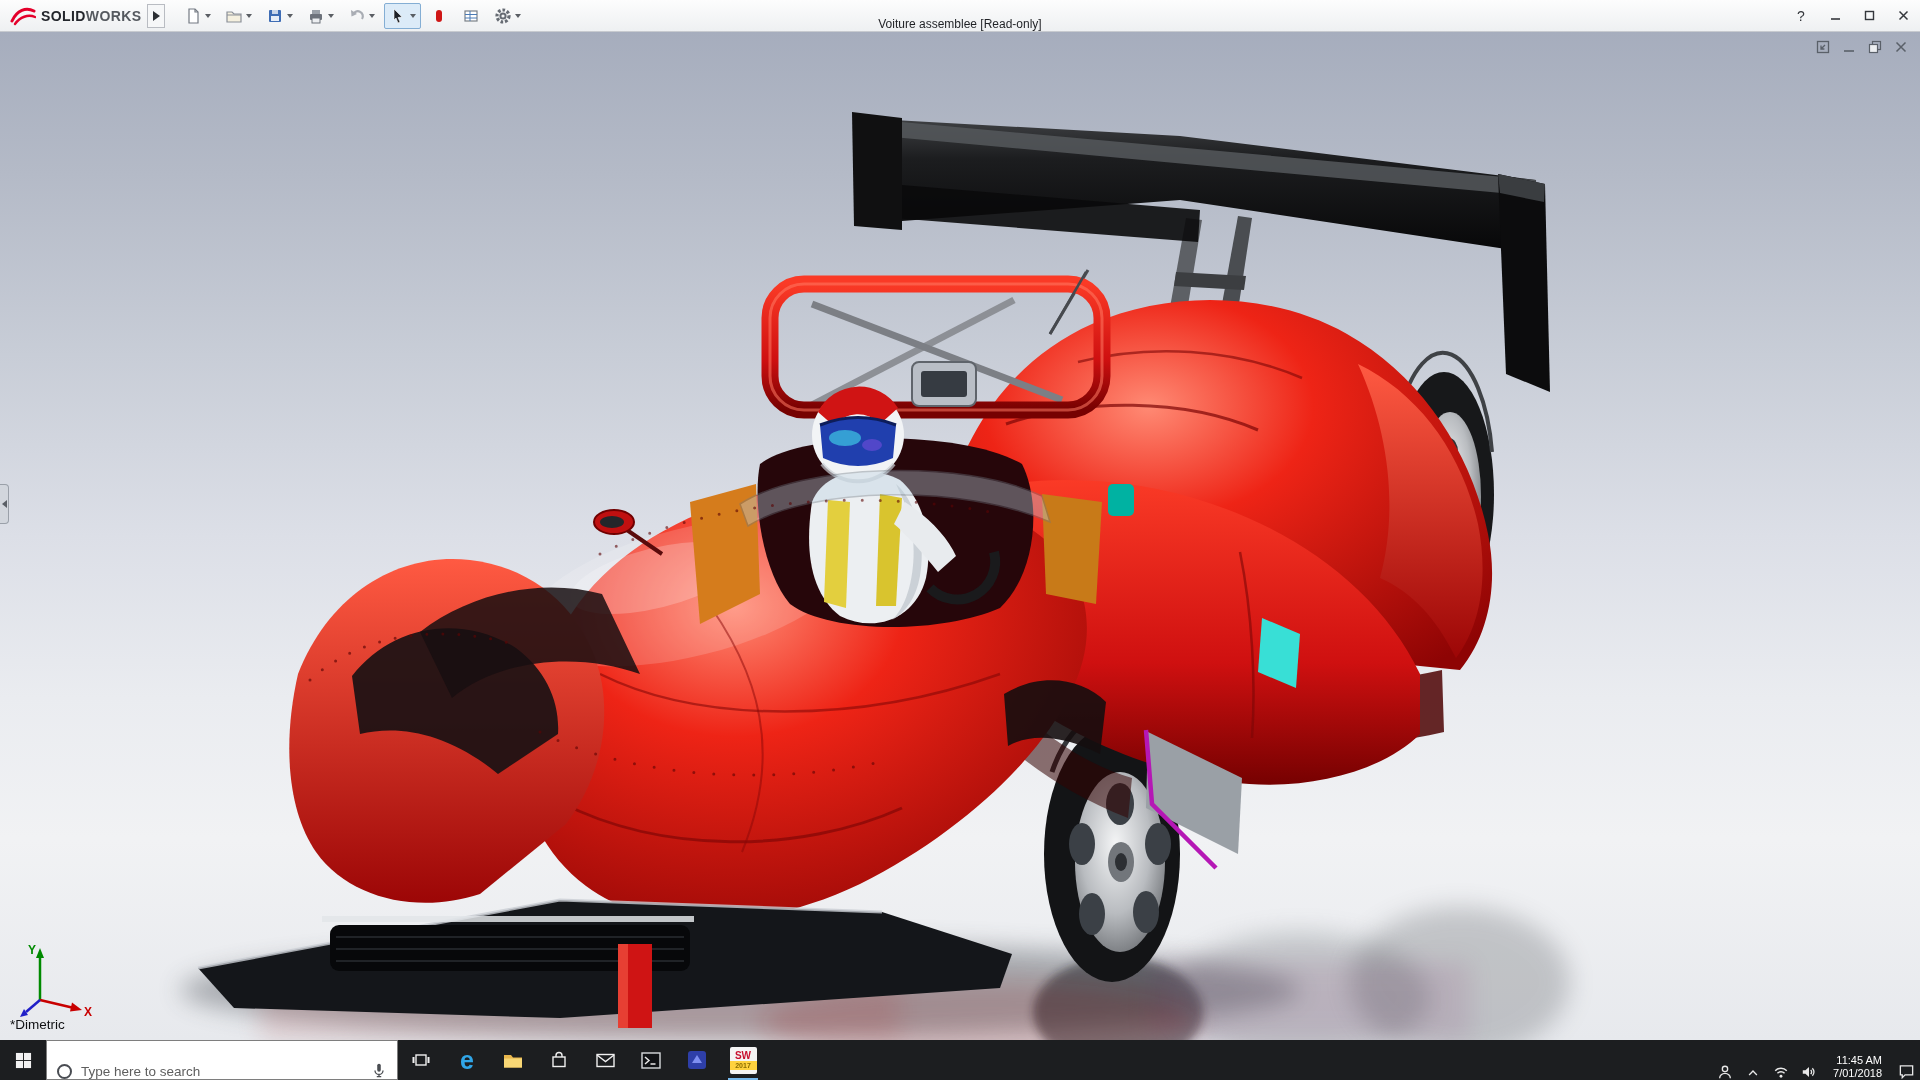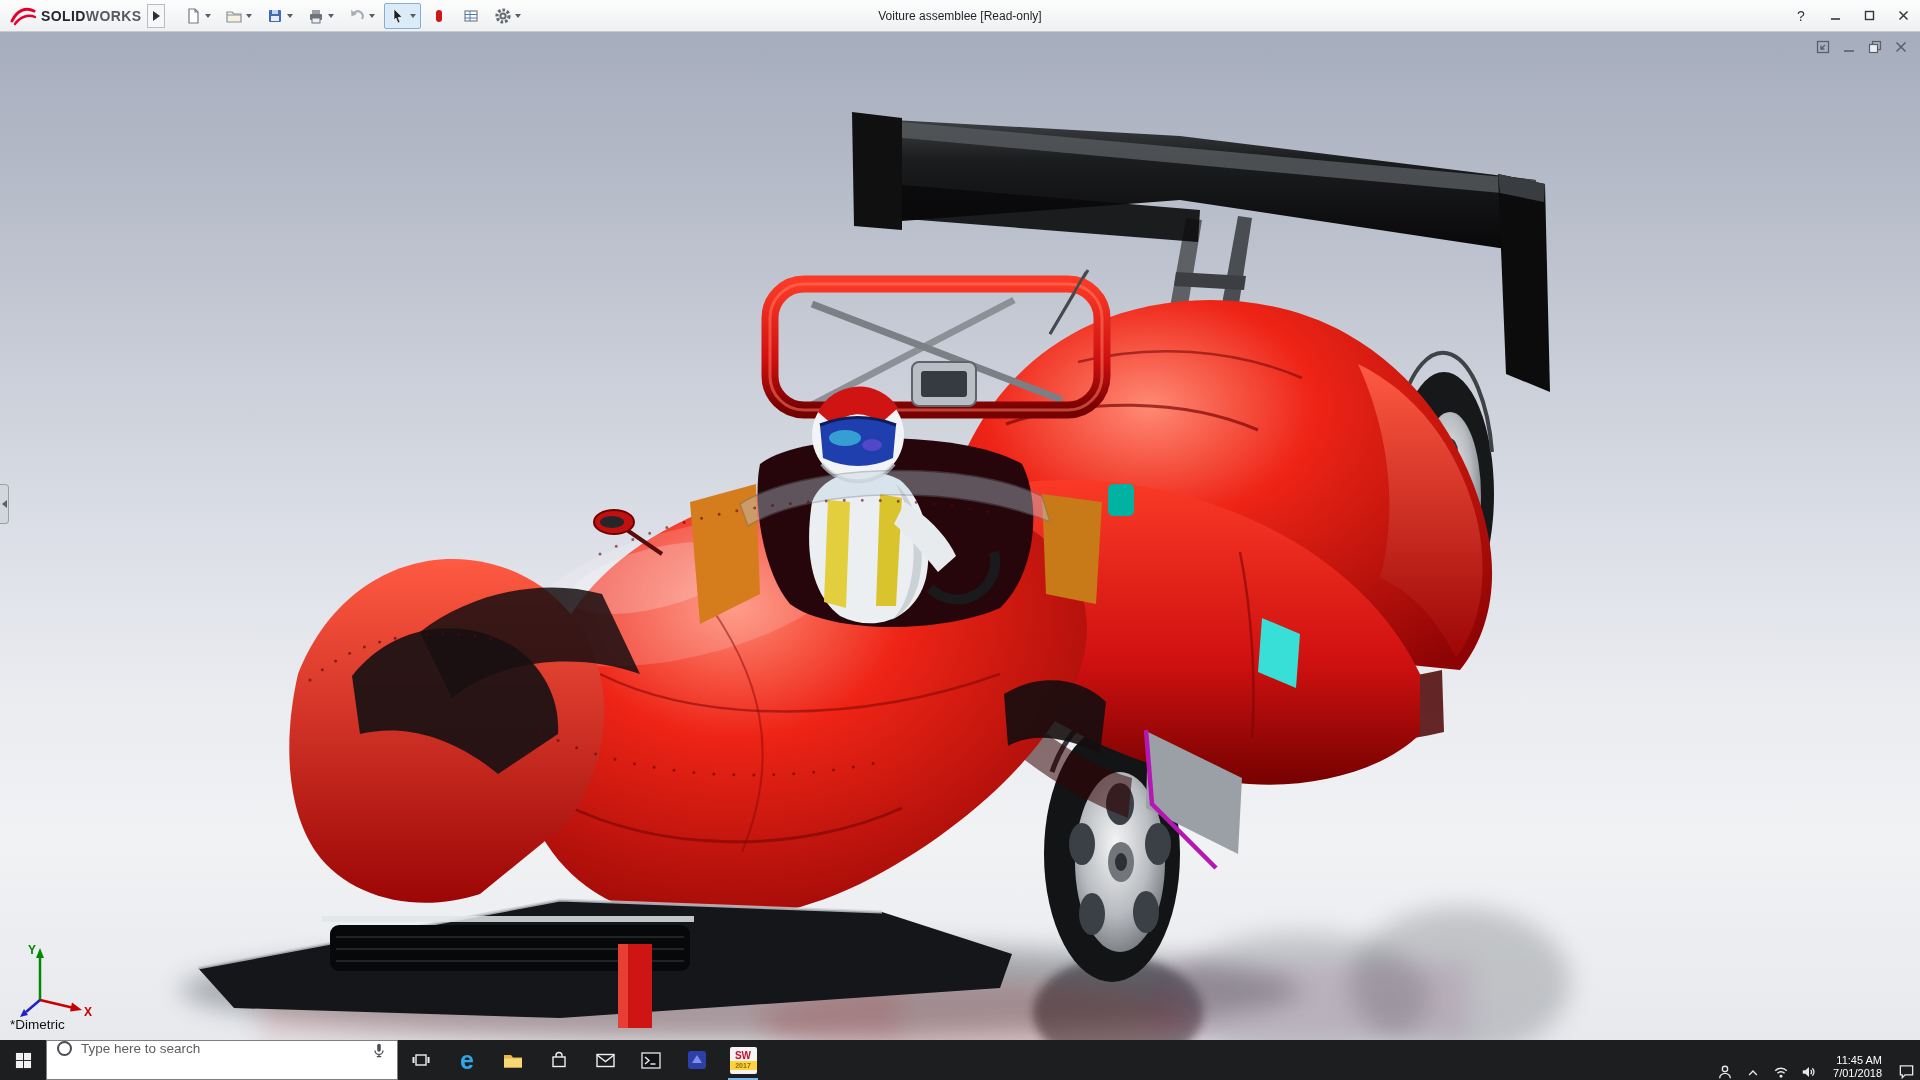--- a/index.html
+++ b/index.html
@@ -11,40 +11,40 @@
   .brand{display:flex;align-items:center;gap:5px;padding:0 6px 0 10px}
   .brand-text{font-size:14px;color:#23262c;letter-spacing:.4px}
   .brand-bold{font-weight:bold}
   .brand-light{font-weight:bold;color:#55595f}
   .flyout{width:18px;height:24px;display:flex;align-items:center;justify-content:center;border:1px solid #b9bcc2;background:#f6f7f8;margin-right:14px}
   .flyout .tri{width:0;height:0;border-top:5px solid transparent;border-bottom:5px solid transparent;border-left:7px solid #2c2f34}
   .toolbar{display:flex;align-items:center;gap:4px}
   .tb-btn{height:26px;display:flex;align-items:center;gap:3px;padding:0 4px;border:1px solid transparent;border-radius:2px}
   .tb-btn.active{border-color:#84aed4;background:#dcebf8}
   .caret{width:0;height:0;border-left:3.5px solid transparent;border-right:3.5px solid transparent;border-top:4px solid #5a5e64}
-  .tb-title{position:absolute;left:50%;top:0;height:32px;transform:translateX(-50%);display:flex;align-items:center;font-size:12px;color:#1f2125;white-space:nowrap}
+  .tb-title{position:absolute;left:50%;top:8px;height:32px;transform:translateX(-50%);display:flex;align-items:center;font-size:12px;color:#1f2125;white-space:nowrap}
   .tb-right{margin-left:auto;display:flex;align-items:center;height:100%}
   .winbtn{width:34px;height:100%;display:flex;align-items:center;justify-content:center;color:#34373c;font-size:14px}
   .winbtn svg{display:block}
 
   
   .viewport{position:relative;flex:1 1 auto;overflow:hidden;
     background:linear-gradient(180deg,#a6adbd 0%,#b4bac7 14%,#c8cdd7 32%,#dcdfe7 50%,#eaecf0 66%,#f1f2f4 80%,#e7e9ed 100%)}
   .scene{position:absolute;inset:0;width:100%;height:100%}
   .doc-controls{position:absolute;top:7px;right:12px;display:flex;gap:11px;z-index:5}
   .doc-controls .dc{width:15px;height:15px;display:flex;align-items:center;justify-content:center}
   .view-label{position:absolute;left:10px;bottom:8px;font-size:13.5px;color:#101114;z-index:5}
   .triad{position:absolute;left:16px;bottom:22px;z-index:5}
   .collapse-tab{position:absolute;left:0;top:452px;width:9px;height:40px;background:#d2d6dd;border:1px solid #9aa0a9;border-left:none;border-radius:0 4px 4px 0;display:flex;align-items:center;justify-content:center;z-index:5}
   .collapse-tab .tri{width:0;height:0;border-top:4px solid transparent;border-bottom:4px solid transparent;border-right:5px solid #5a5f66}
 
   
   .taskbar{height:40px;background:#1c1e20;display:flex;align-items:stretch;flex:0 0 auto;color:#eee}
   .tk{width:46px;display:flex;align-items:center;justify-content:center;position:relative}
-  .searchbox{width:352px;background:#ffffff;border:1px solid #7e7e7e;display:flex;align-items:flex-start;gap:9px;padding:0 10px}
+  .searchbox{width:352px;background:#ffffff;border:1px solid #7e7e7e;display:flex;align-items:flex-end;gap:9px;padding:0 10px}
   .cortana-ring{width:15px;height:15px;border:2px solid #494c52;border-radius:50%;flex:0 0 auto}
   .searchbox input{flex:1 1 auto;border:none;outline:none;background:transparent;font-size:13.5px;color:#333;font-family:"Liberation Sans",sans-serif}
   .searchbox input::placeholder{color:#5e5e5e;opacity:1}
   .edge-e{font-size:25px;font-weight:bold;color:#30a6e8;line-height:1}
   .sw-badge{width:27px;height:27px;display:flex;flex-direction:column;align-items:center;justify-content:center;background:#f4f4f4;border-radius:2px;overflow:hidden}
   .sw-letters{font-size:10px;font-weight:bold;color:#c8102e;line-height:11px}
   .sw-year{font-size:7px;font-weight:bold;color:#8a6d00;background:#ffd23e;width:100%;text-align:center;line-height:9px}
   .tk.running::after{content:"";position:absolute;left:8px;right:8px;bottom:0;height:2px;background:#76b9ed}
   .tray{margin-left:auto;display:flex;align-items:flex-end}
   .tray .tk{width:28px}

